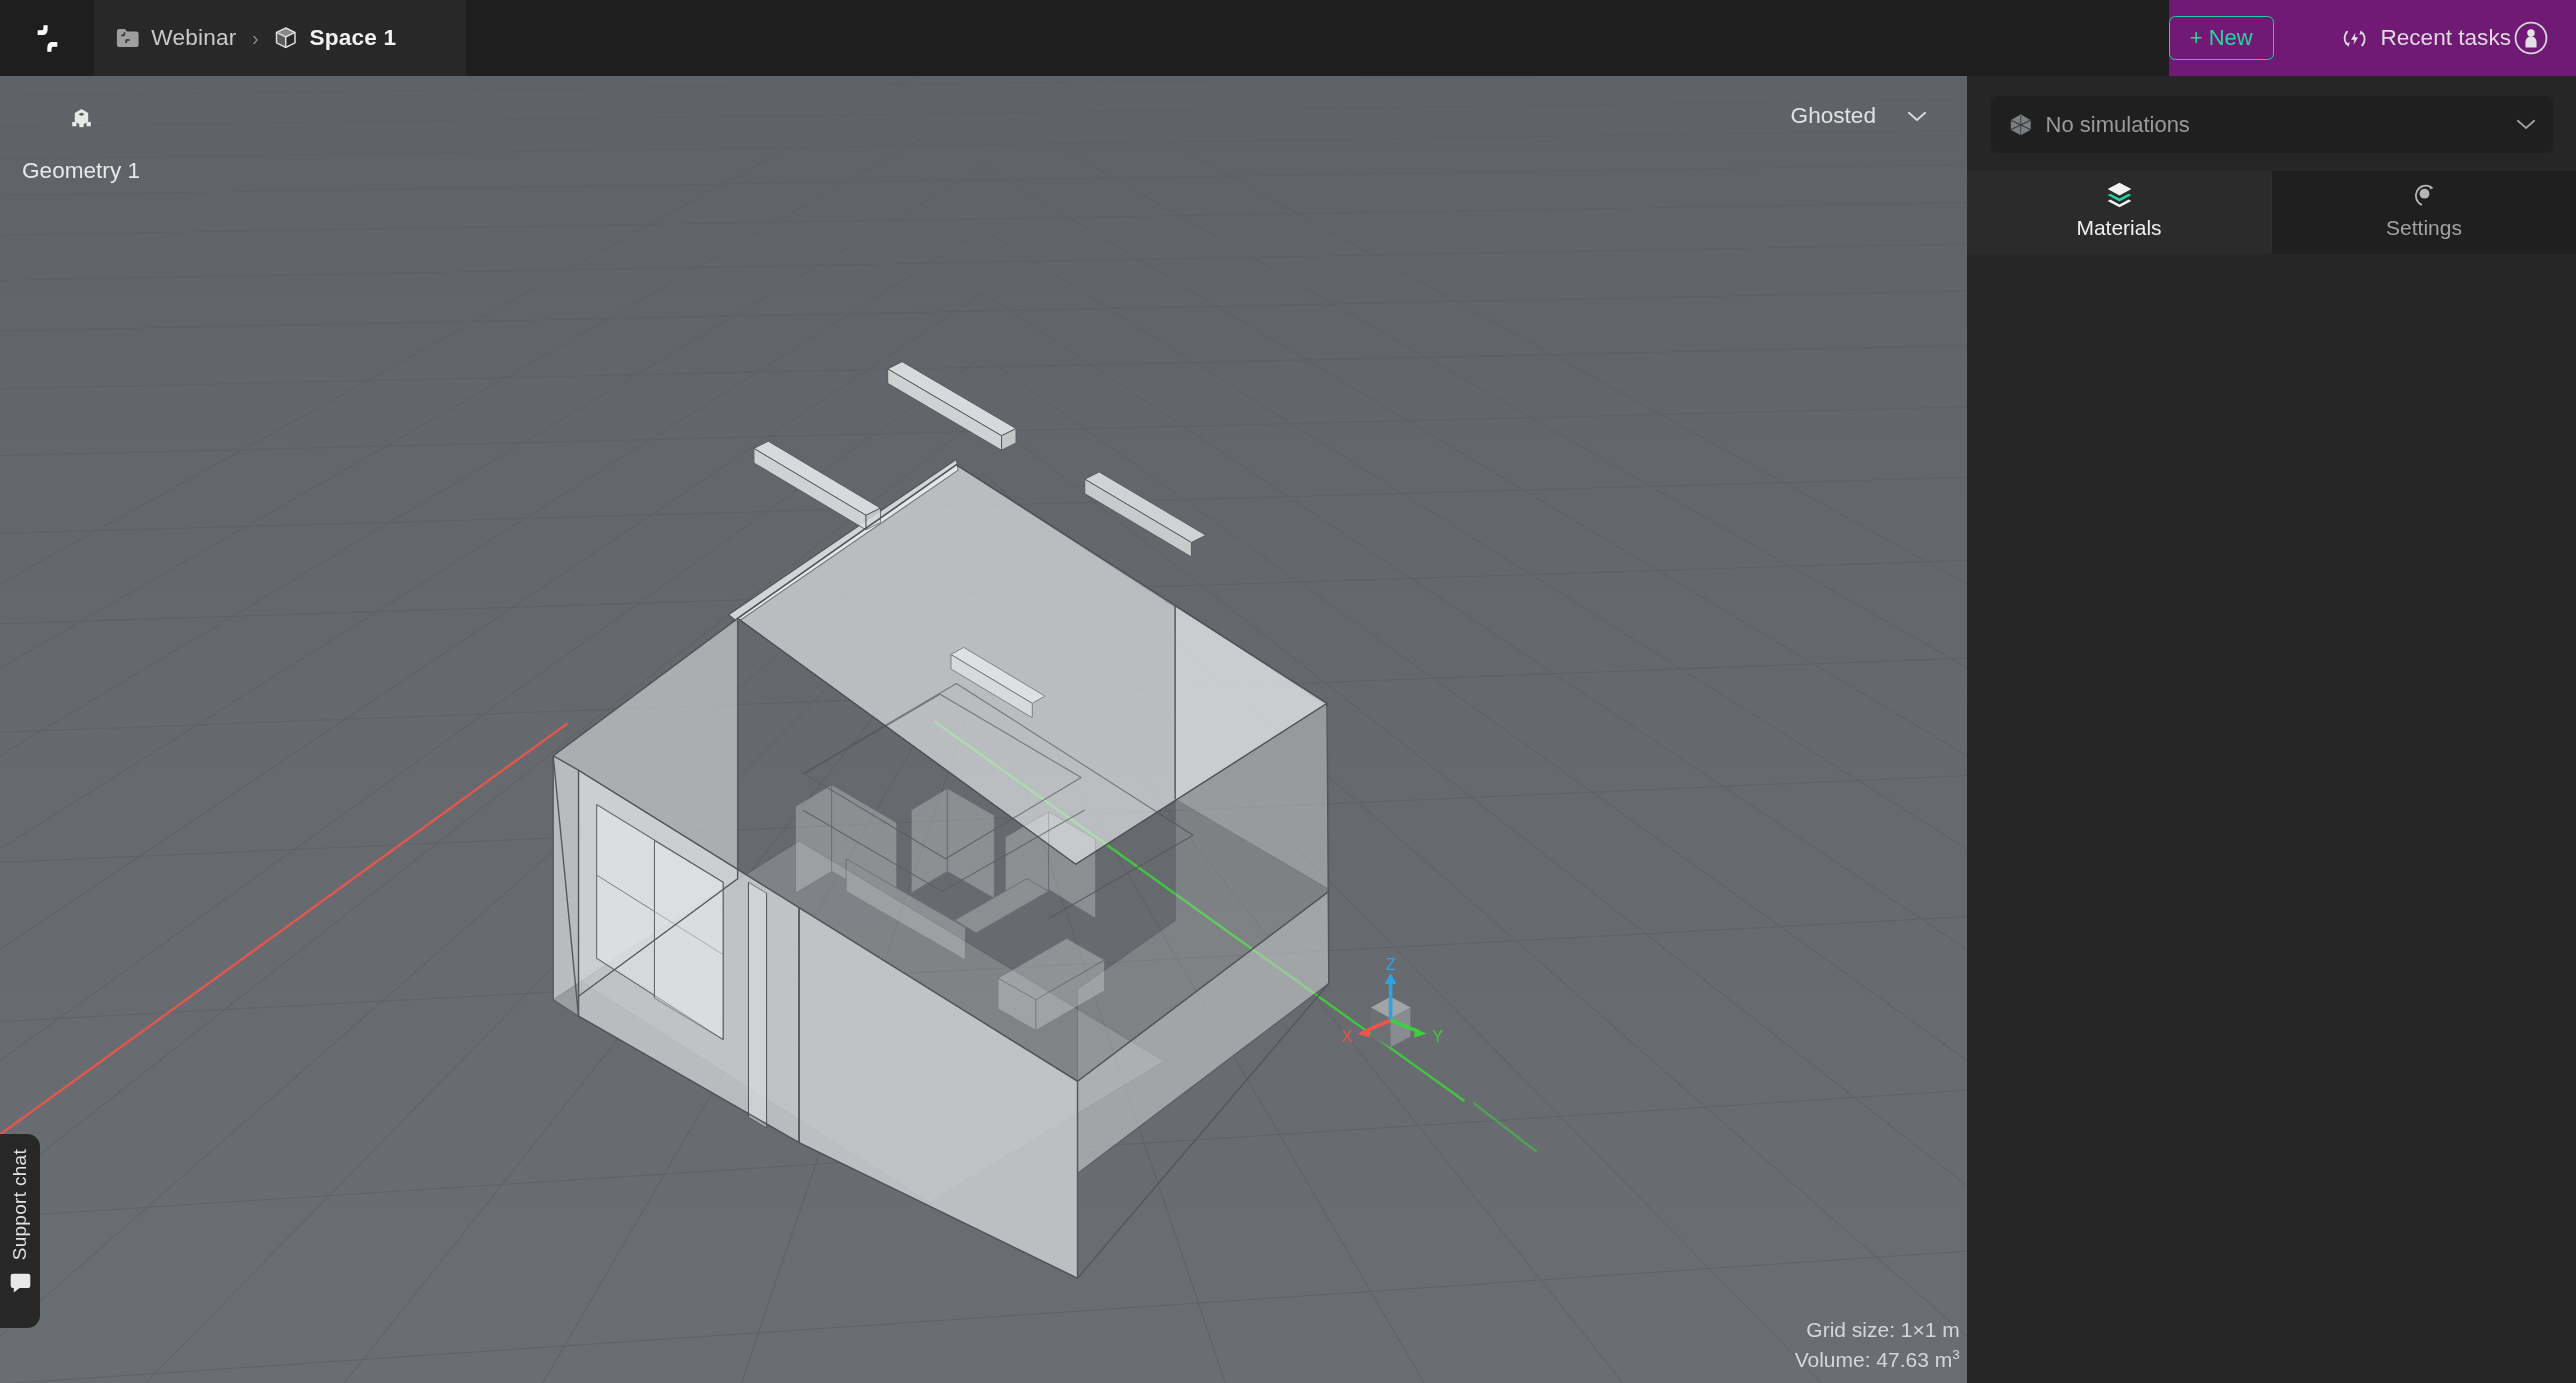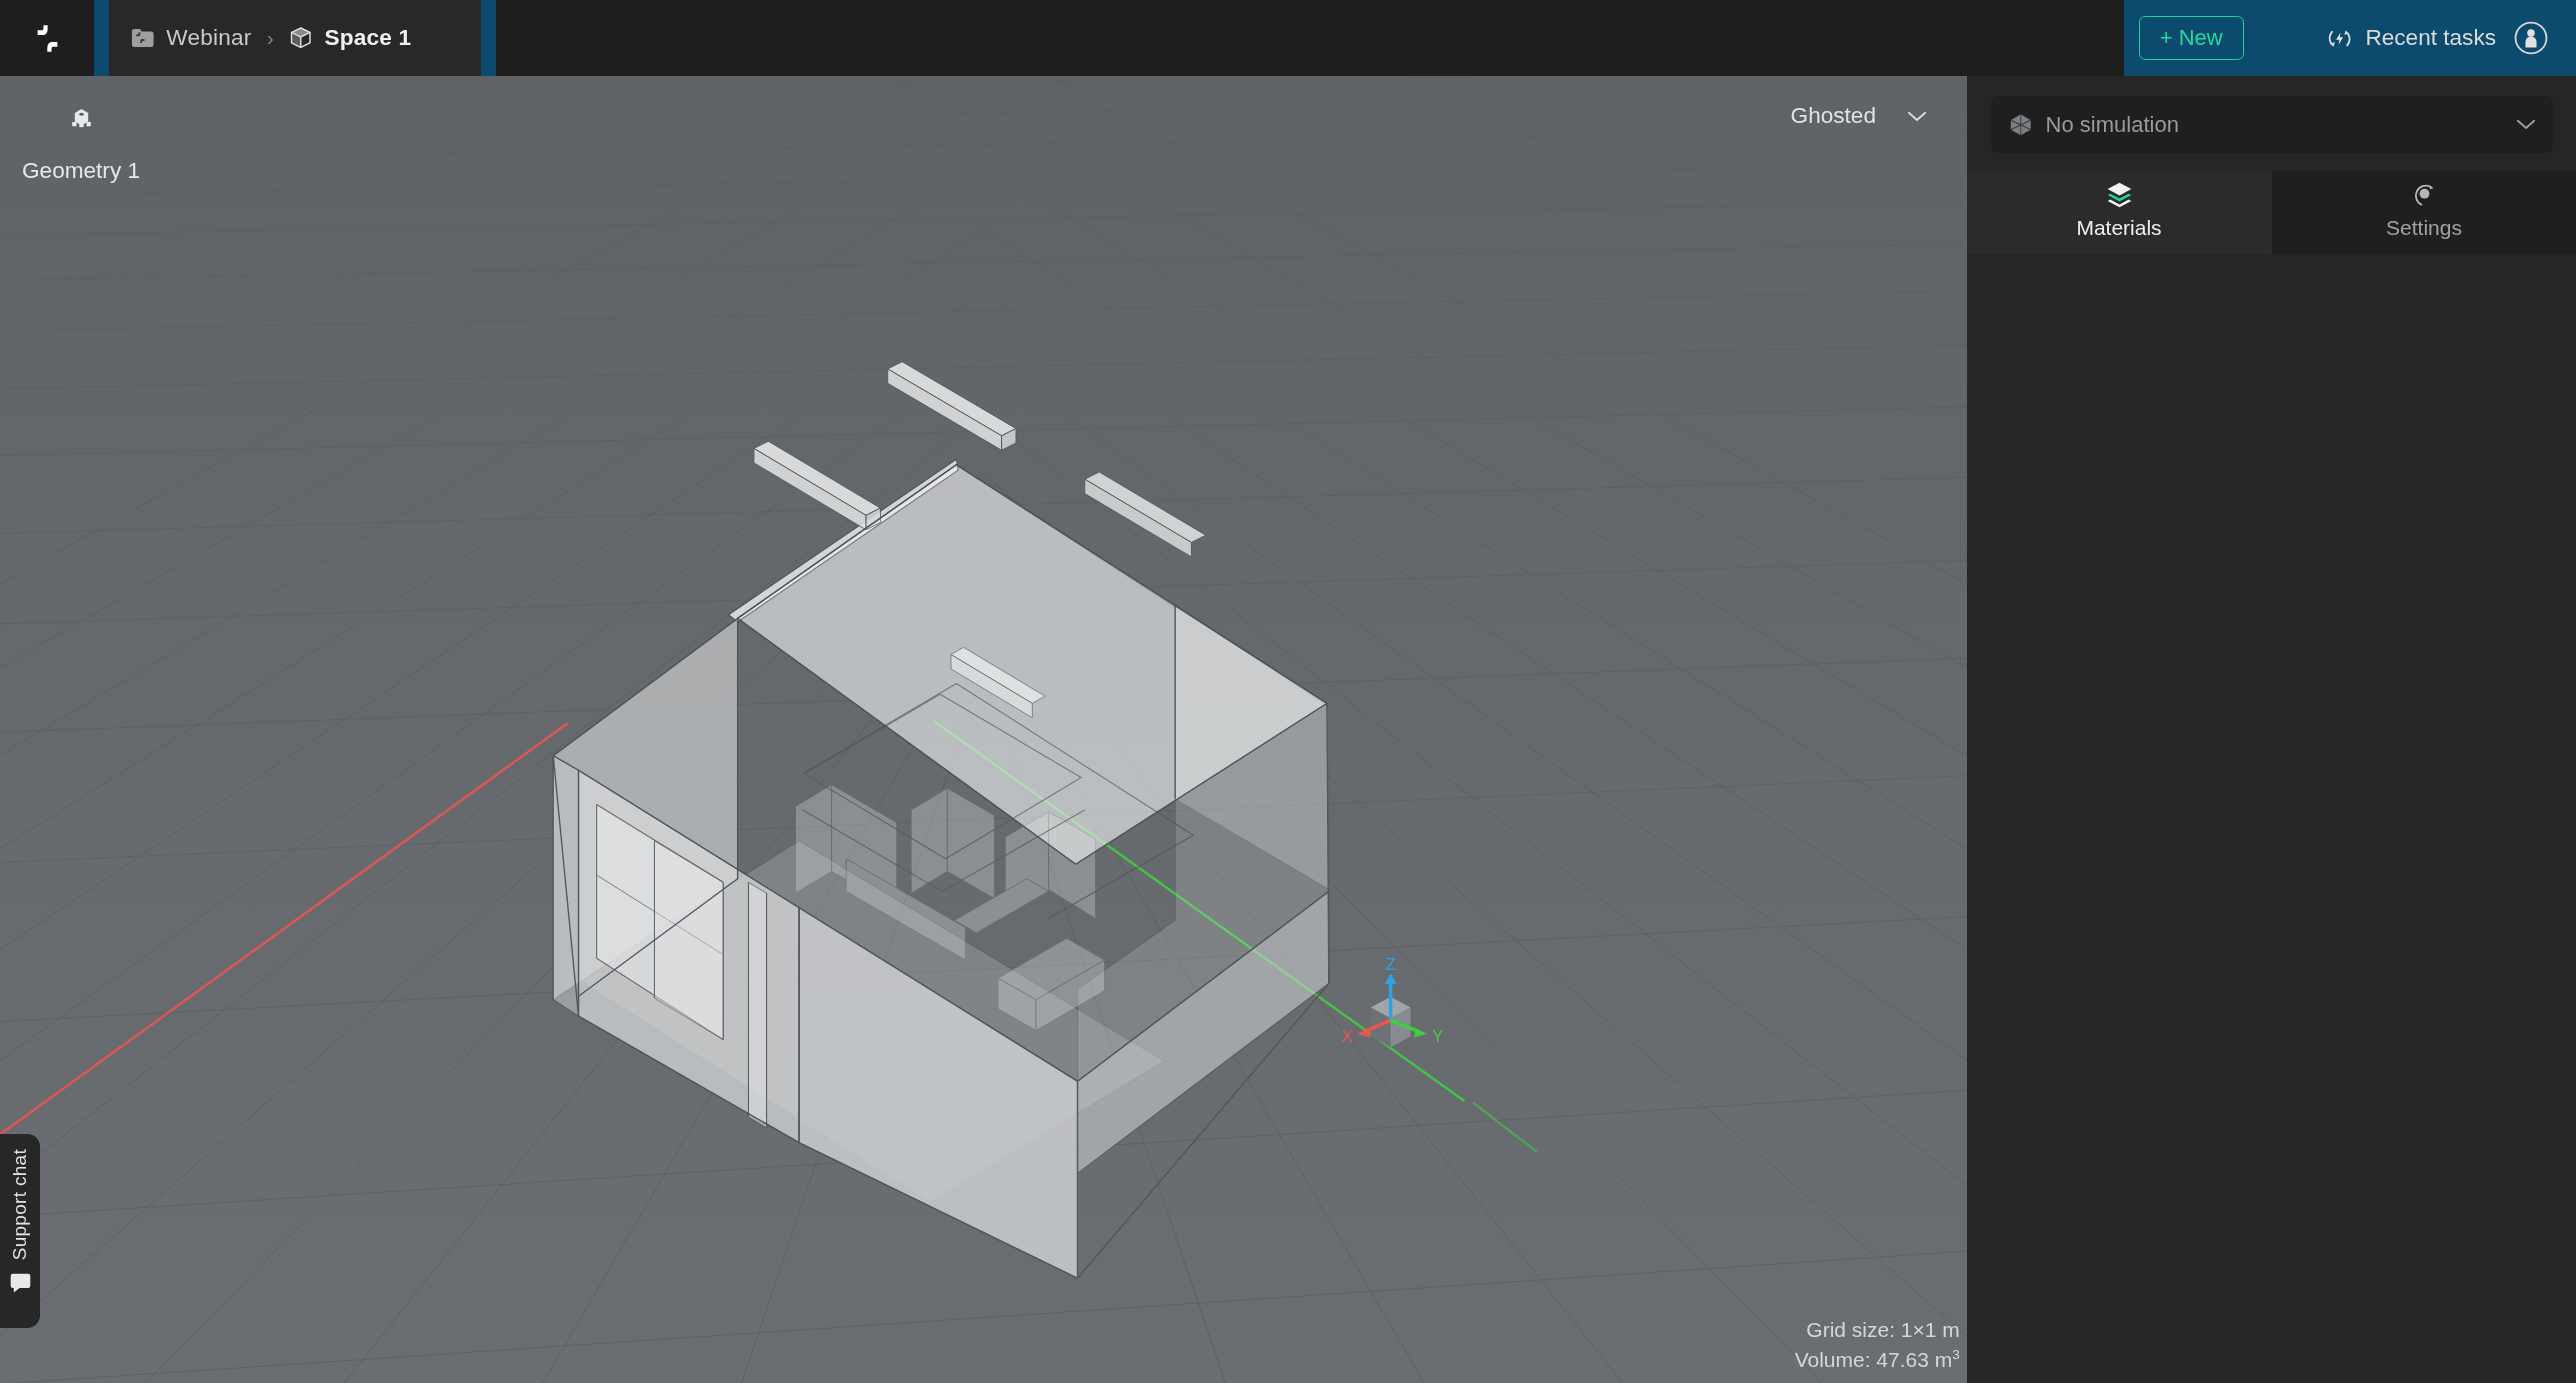--- a/index.html
+++ b/index.html
@@ -10,22 +10,22 @@
     overflow: hidden;
   }
 
   
   .app { position: relative; width: 2576px; height: 1384px; display: block; }
 
   
   .topbar {
     position: absolute; top: 0; left: 0;
     width: 2576px; height: 76px;
-    background: #0c4a6e;
-    display: flex; align-items: stretch; gap: 15px;
+    background: #701a75;
+    display: flex; align-items: stretch;
   }
   .logo-cell {
     width: 94px; height: 76px;
     display: flex; align-items: center; justify-content: center;
     background: #1e1e1e; flex: 0 0 94px;
   }
   .logo-mark { width: 31px; height: 31px; display:block; }
 
   .breadcrumb-cell {
     flex: 0 0 372px;
@@ -476,21 +476,21 @@
         <svg class="sim-icon" viewBox="0 0 26 26">
           <path d="M13 1.5 L24 8 L24 18.5 L13 24.5 L2 18.5 L2 8 Z" fill="#7c7f82"></path>
           <g stroke="#3c3f42" stroke-width="1.1" fill="none">
             <path d="M13 1.5 L13 24.5"></path>
               <path d="M2 8 L24 18.5"></path>
               <path d="M24 8 L2 18.5"></path>
             <path d="M2 8 L13 13 L24 8"></path>
               <path d="M2 18.5 L13 13 L24 18.5"></path>
           </g>
         </svg>
-        <span class="sim-select-label">No simulation</span>
+        <span class="sim-select-label">No simulations</span>
         <svg class="chev" viewBox="0 0 22 14">
           <path d="M2 3 L11 11 L20 3" stroke="#a0a0a0" stroke-width="2" fill="none" stroke-linecap="round" stroke-linejoin="round"></path>
         </svg>
       </div>
     </div>
 
     <div class="tabs">
 
       <div class="tab active">
         <svg class="tab-icon" viewBox="0 0 36 34">

